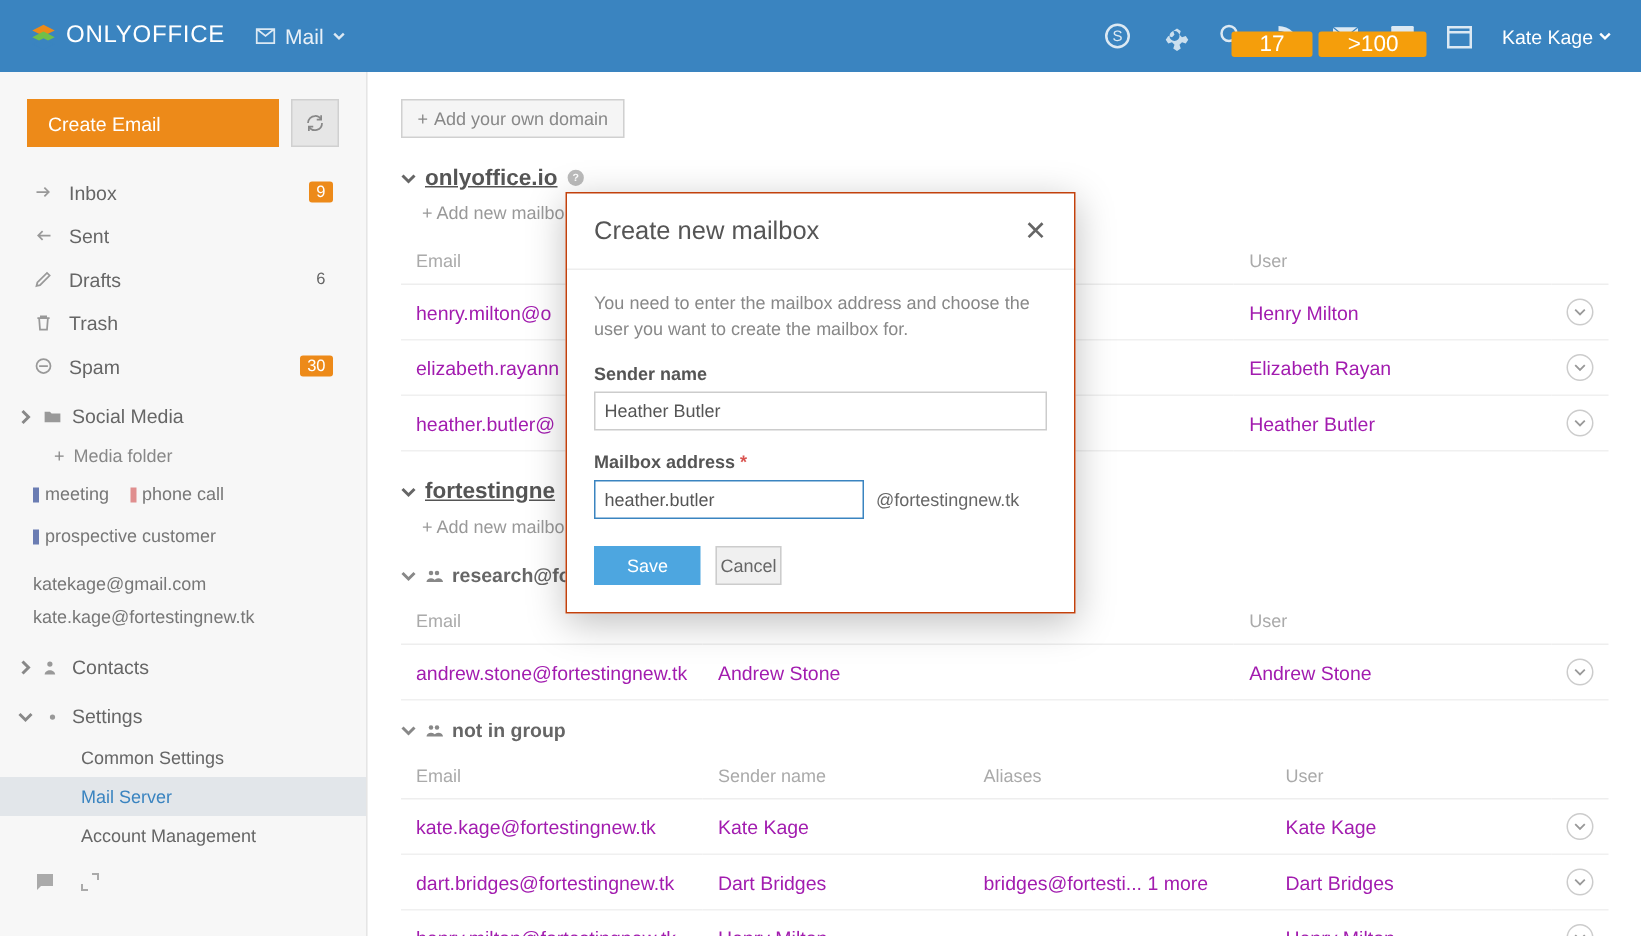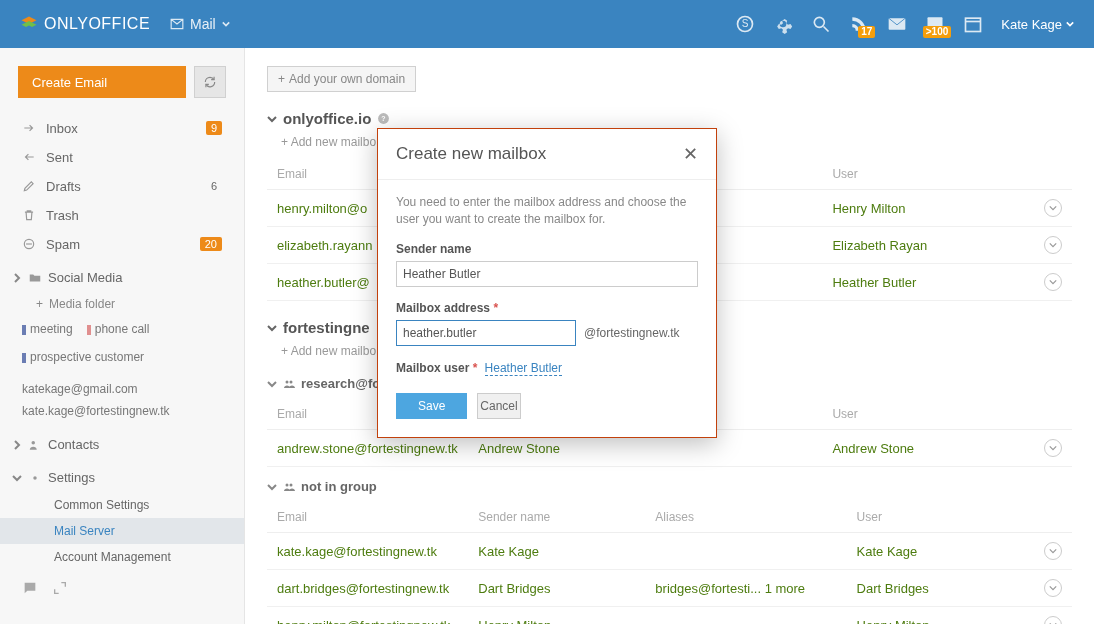--- a/index.html
+++ b/index.html
@@ -6,21 +6,21 @@
 body { font-family: -apple-system, "Segoe UI", Arial, sans-serif; font-size: 13px; color: #333; background: #fff; width: 1094px; height: 624px; overflow: hidden; position: relative; }
 
 
 .topbar { height: 48px; background: #3a84c0; color: #fff; display: flex; align-items: center; padding: 0 20px; }
 .logo-area { display: flex; align-items: center; gap: 6px; font-weight: 500; font-size: 16px; }
 .logo-icon { width: 18px; height: 18px; }
 .logo-text { letter-spacing: 0.5px; }
 .module { margin-left: 20px; display: flex; align-items: center; gap: 6px; font-size: 14px; color: #e8f0f7; }
 .topbar-right { margin-left: auto; display: flex; align-items: center; gap: 18px; }
 .top-icon { width: 20px; height: 20px; fill: #dce9f3; cursor: pointer; position: relative; }
-.badge { position: absolute; bottom: -4px; right: -6px; background: #f59e0b; color: #fff; font-size: 10px; padding: 1px 3px; border-radius: 2px; line-height: 1; font-weight: bold; }
+.badge { position: absolute; bottom: -4px; right: -6px; background: #f59e0b; color: #fff; font-size: 15px; padding: 1px 19px; border-radius: 2px; line-height: 1; }
 .user-name { font-size: 13px; color: #fff; cursor: pointer; display: flex; align-items: center; gap: 4px; }
 
 
 .main { display: flex; height: calc(100% - 48px); }
 .sidebar { width: 245px; background: #f7f7f7; border-right: 1px solid #e5e5e5; padding: 18px 0; display: flex; flex-direction: column; }
 .content { flex: 1; background: #fff; padding: 18px 22px; overflow: auto; }
 
 
 .create-row { display: flex; gap: 8px; padding: 0 18px 12px; }
 .create-btn { flex: 1; background: #ed8a19; color: #fff; border: none; height: 32px; font-size: 13px; cursor: pointer; text-align: left; padding-left: 14px; }
@@ -36,25 +36,25 @@
 .tag-dot { display: inline-block; width: 4px; height: 10px; margin-right: 4px; vertical-align: middle; }
 .accounts { padding: 8px 22px; font-size: 12px; color: #777; }
 .accounts div { padding: 4px 0; }
 .settings-sub-item { padding: 6px 22px 6px 54px; font-size: 12px; color: #666; cursor: pointer; }
 .settings-sub-item.active { color: #3a84c0; background: #e2e6ea; }
 .bottom-icons { margin-top: auto; padding: 10px 22px; display: flex; gap: 14px; }
 
 
 .add-domain { border: 1px solid #d0d0d0; background: #f5f5f5; color: #888; padding: 5px 10px; font-size: 12px; cursor: pointer; display: inline-flex; align-items: center; gap: 4px; }
 .domain-block { margin-top: 18px; }
-.domain-header { display: flex; align-items: center; gap: 6px; font-size: 15px; font-weight: 600; color: #555; cursor: pointer; }
+.domain-header { display: flex; align-items: center; gap: 6px; font-size: 15px; font-weight: 600; color: #555; cursor: pointer; text-decoration: underline; }
 .add-mailbox { color: #999; font-size: 12px; padding: 8px 0 6px 14px; cursor: pointer; }
 .tbl { width: 100%; border-collapse: collapse; margin-top: 4px; }
 .tbl th { text-align: left; font-weight: 400; color: #aaa; font-size: 12px; padding: 8px 10px; border-bottom: 1px solid #eee; }
-.tbl td { padding: 9px 10px; font-size: 13px; color: #4d7c0f; border-bottom: 1px solid #f0f0f0; }
+.tbl td { padding: 9px 10px; font-size: 13px; color: #a21caf; border-bottom: 1px solid #f0f0f0; }
 .row-action { width: 30px; text-align: right; }
 .group-header { display: flex; align-items: center; gap: 6px; font-size: 13px; color: #666; font-weight: 600; padding: 12px 0 4px 0; cursor: pointer; }
 .chev { width: 10px; height: 10px; fill: #888; }
 .circle-chev { width: 18px; height: 18px; border: 1px solid #ccc; border-radius: 50%; display: inline-flex; align-items: center; justify-content: center; cursor: pointer; }
 
 
 .modal-overlay { position: absolute; inset: 0; display: flex; align-items: flex-start; justify-content: center; padding-top: 128px; }
 .modal { width: 340px; background: #fff; border: 1px solid #c2410c; box-shadow: 0 6px 24px rgba(0,0,0,0.25); }
 .modal-header { display: flex; align-items: center; padding: 14px 18px; border-bottom: 1px solid #eee; }
 .modal-title { font-size: 17px; color: #555; }
@@ -168,21 +168,21 @@
             <path d="M5 7h14M9 7V5h6v2m-8 0l1 13h8l1-13" stroke="#999" fill="none" stroke-width="2"></path>
           </svg>
         <span>Trash</span>
       </div>
       <div class="nav-item">
         <svg class="ico" viewBox="0 0 24 24">
             <circle cx="12" cy="12" r="8" stroke="#999" fill="none" stroke-width="2"></circle>
             <line x1="7" y1="12" x2="17" y2="12" stroke="#999" stroke-width="2"></line>
           </svg>
         <span>Spam</span>
-        <span class="count badge-o">20</span>
+        <span class="count badge-o">30</span>
       </div>
     </div>
     <div class="expand-row">
       <svg class="chev" viewBox="0 0 10 10">
           <path d="M3 1l4 4-4 4" stroke="#888" fill="none" stroke-width="2"></path>
         </svg>
       <svg width="14" height="14" viewBox="0 0 24 24" fill="#999">
           <path d="M3 6h6l2 2h10v10H3z"></path>
         </svg>
       <span>Social Media</span>
@@ -414,23 +414,19 @@
         <label class="field-label">Sender name</label>
         <input class="text-input" value="Heather Butler" style="">
       </div>
       <div class="field">
         <label class="field-label"><span>Mailbox address</span> <span class="req">*</span></label>
         <div class="addr-row">
           <input class="text-input focus" value="heather.butler" style="">
           <span class="addr-suffix">@fortestingnew.tk</span>
         </div>
       </div>
-      <div class="field">
-        <label class="field-label" style="display:inline"><span>Mailbox user</span> <span class="req">*</span></label>
-        &nbsp;<span class="user-link">Heather Butler</span>
-      </div>
       <div class="modal-actions">
         <button class="btn-primary">Save</button>
         <button class="btn-secondary">Cancel</button>
       </div>
     </div>
   </div>
 </div>
 
 </body></html>

